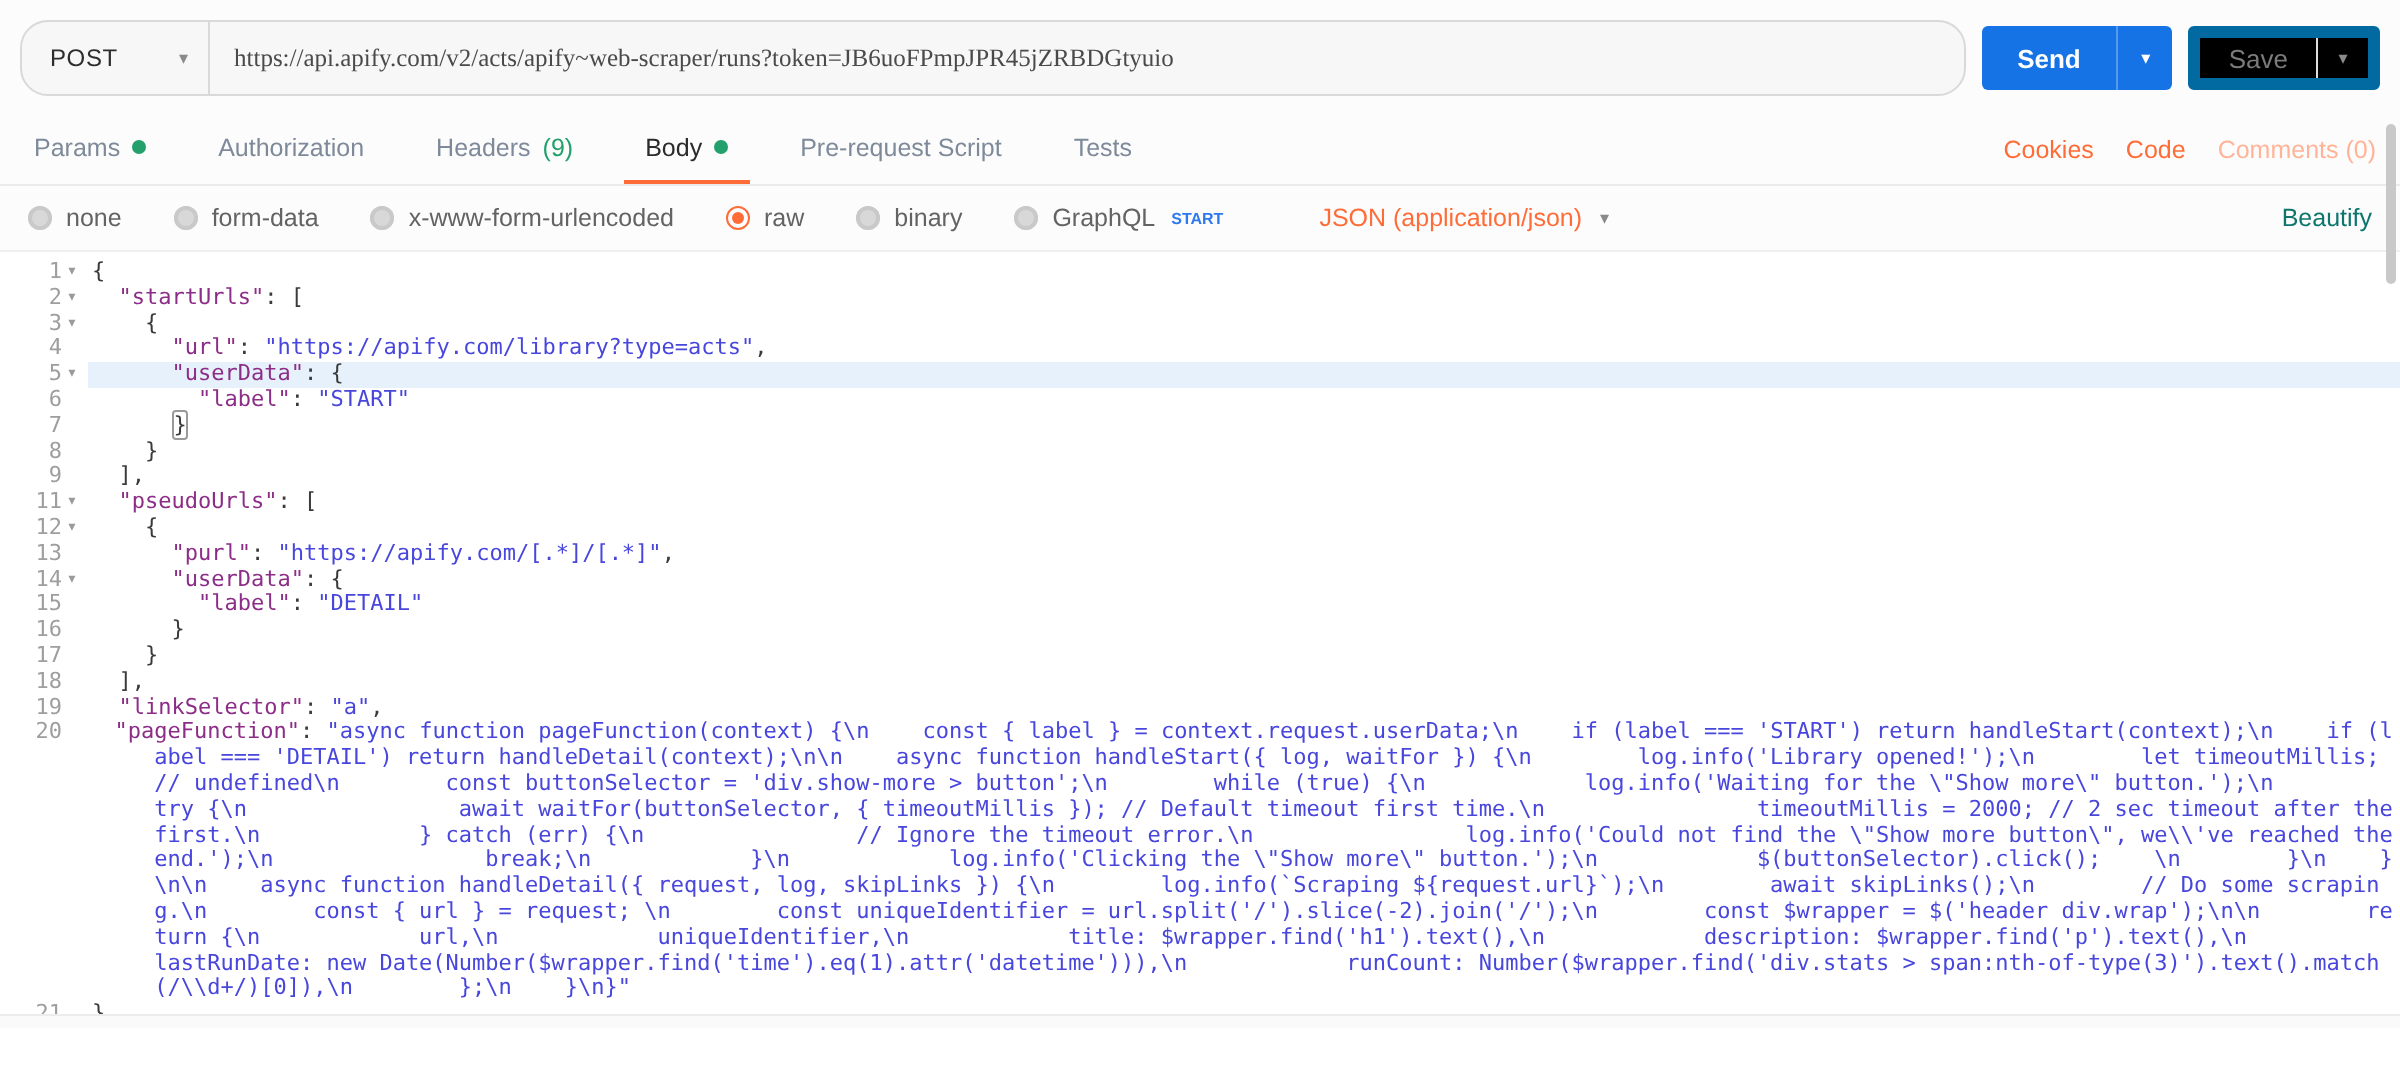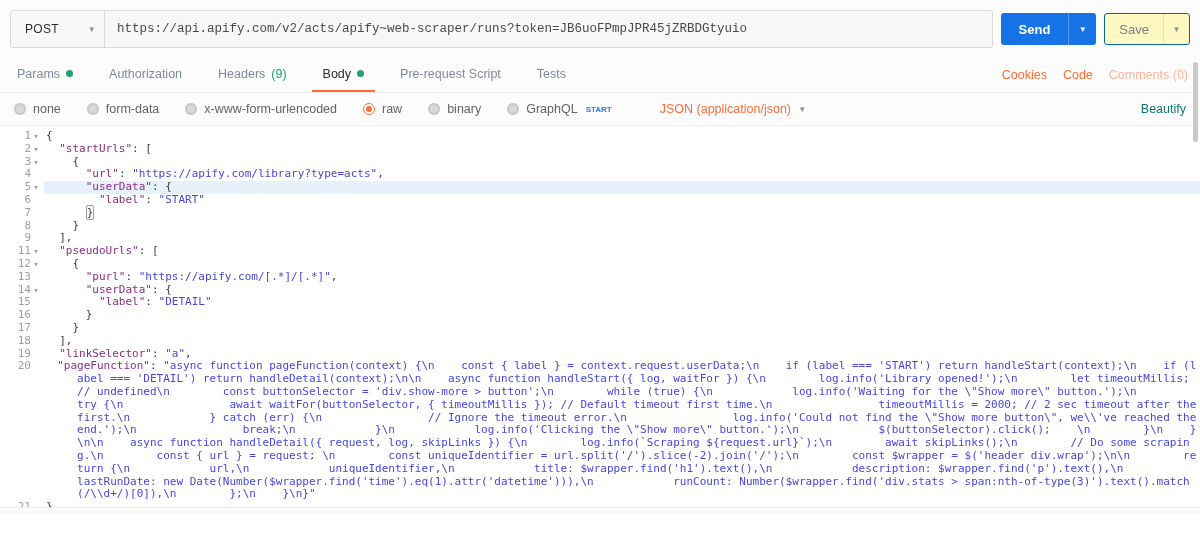--- a/index.html
+++ b/index.html
@@ -2,32 +2,32 @@
 <html><head>
 <meta charset="utf-8">
 <style>
   * { margin:0; padding:0; box-sizing:border-box; }
   html,body { width:1200px; height:536px; overflow:hidden; background:#fff;
     font-family:"Liberation Sans", sans-serif; }
   .chrome { background:#fcfcfc; }
 
   
   .req-bar { display:flex; align-items:center; gap:8px; padding:10px 10px 9px 10px; }
-  .url-ctl { flex:1; display:flex; height:38px; border:1px solid #d9d9d9; border-radius:3px; background:#f7f7f7; overflow:hidden; }
+  .url-ctl { flex:1; display:flex; height:38px; border:1px solid #d9d9d9; border-radius:14px; background:#f7f7f7; overflow:hidden; }
   .method { width:94px; display:flex; align-items:center; justify-content:space-between; padding:0 10px 0 14px; border-right:1px solid #d9d9d9; cursor:pointer; }
   .method .m-label { font-size:12px; color:#2d2d2d; letter-spacing:.3px; }
   .caret { font-size:9px; color:#8a8a8a; line-height:1; }
-  .url-input { flex:1; border:none; outline:none; background:transparent; padding:0 12px; font-size:12.5px; color:#4a4a4a; font-family:Liberation Mono, monospace; }
+  .url-input { flex:1; border:none; outline:none; background:transparent; padding:0 12px; font-size:12.5px; color:#4a4a4a; font-family:Liberation Serif, serif; }
 
   .btn { height:32px; display:flex; border-radius:3px; overflow:hidden; cursor:pointer; }
   .btn-send { background:#1673e6; color:#fff; }
   .btn-send .btn-main { padding:0 18px; display:flex; align-items:center; font-size:13px; font-weight:bold; }
   .btn-send .btn-caret { width:28px; display:flex; align-items:center; justify-content:center; border-left:1px solid rgba(255,255,255,.28); }
   .btn-send .caret { color:#fff; }
-  .btn-save { background:#fef9c3; border:1px solid #0369a1; color:#7b7b7b; }
+  .btn-save { background:#000000; border:6px solid #0369a1; color:#7b7b7b; }
   .btn-save .btn-main { padding:0 14px; display:flex; align-items:center; font-size:13px; }
   .btn-save .btn-caret { width:26px; display:flex; align-items:center; justify-content:center; border-left:1px solid #dedede; }
 
   
   .tabs-row { display:flex; align-items:stretch; justify-content:space-between; padding:0 12px 0 6px; border-bottom:1px solid #ebebeb; height:36px;gap:36px; }
   .tabs { display:flex; }
   .tab { display:flex; align-items:center; gap:6px; padding:0 11px; margin-right:14px; font-size:12.5px; color:#7e8a9a; cursor:pointer; border-bottom:2px solid transparent; }
   .tab.active { color:#2b2b2b; border-bottom-color:#ff6c37; }
   .dot { width:7px; height:7px; border-radius:50%; background:#23a06b; display:inline-block; }
   .suffix { color:#23a06b; }

